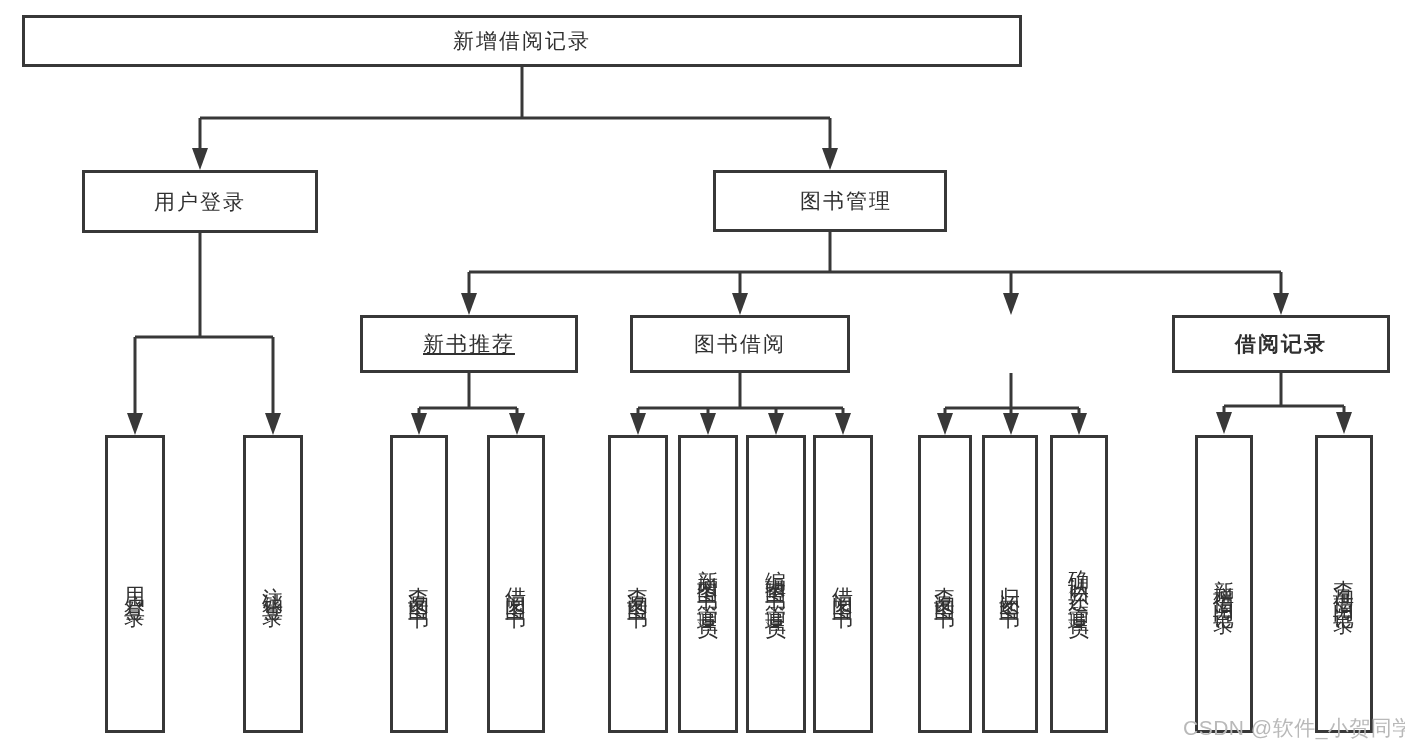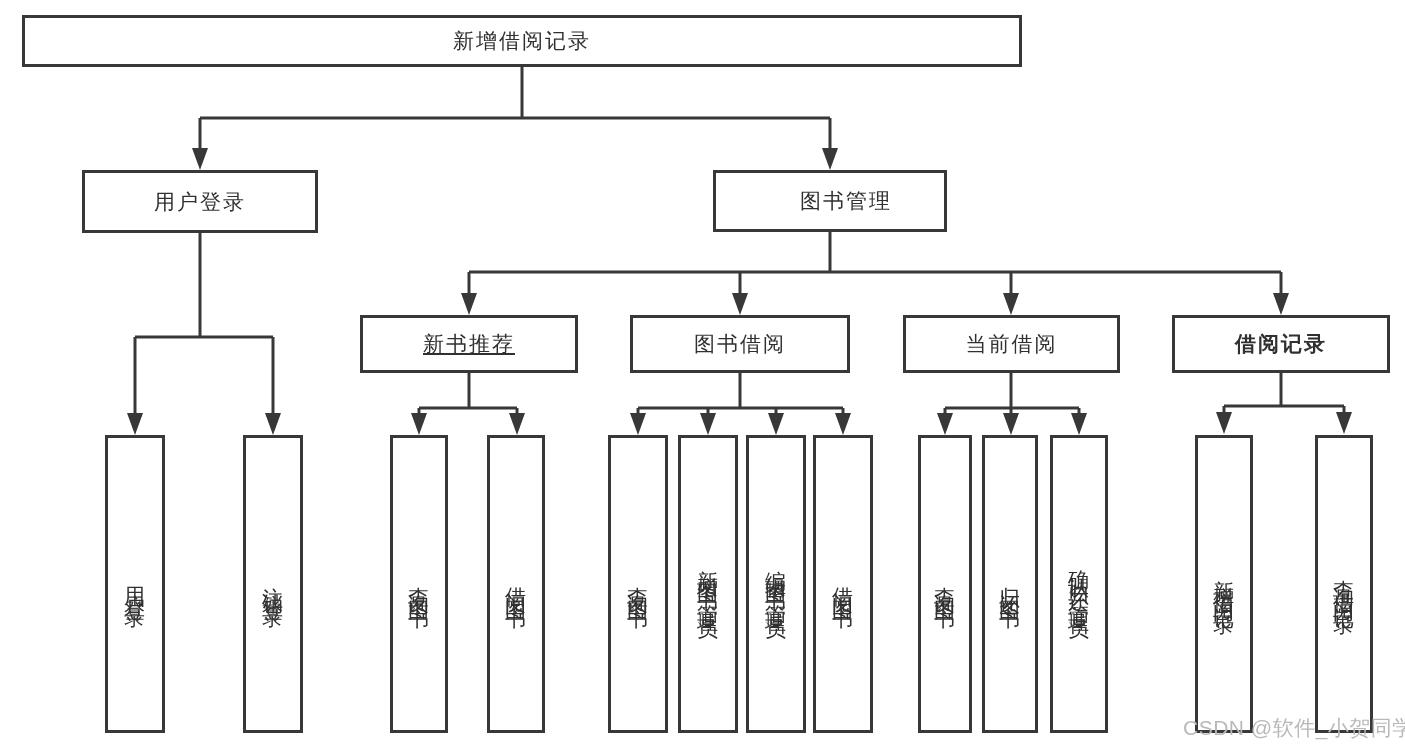--- a/index.html
+++ b/index.html
@@ -114,21 +114,20 @@
   <div class="box h" style="left:22px;top:15px;width:1000px;height:52px;">新增借阅记录</div>
 
   <div class="box h" style="left:82px;top:170px;width:236px;height:63px;">用户登录</div>
   <div class="box h" style="left:713px;top:170px;width:234px;height:62px;padding-left:32px;">图书管理</div>
 
   <div class="box v" style="left:105px;top:435px;width:60px;height:298px;">用户登录</div>
   <div class="box v" style="left:243px;top:435px;width:60px;height:298px;">注销登录</div>
 
   <div class="box h" style="left:360px;top:315px;width:218px;height:58px;text-decoration:underline;">新书推荐</div>
   <div class="box h" style="left:630px;top:315px;width:220px;height:58px;">图书借阅</div>
-  <div class="box h" style="left:903px;top:315px;width:217px;height:58px;">当前借阅</div>
   <div class="box h" style="left:1172px;top:315px;width:218px;height:58px;font-weight:bold;">借阅记录</div>
 
   <div class="box v" style="left:390px;top:435px;width:58px;height:298px;">查询图书</div>
   <div class="box v" style="left:487px;top:435px;width:58px;height:298px;">借阅图书</div>
 
   <div class="box v" style="left:608px;top:435px;width:60px;height:298px;">查询图书</div>
   <div class="box v" style="left:678px;top:435px;width:60px;height:298px;">新增图书（管理员）</div>
   <div class="box v" style="left:746px;top:435px;width:60px;height:298px;">编辑图书（管理员）</div>
   <div class="box v" style="left:813px;top:435px;width:60px;height:298px;">借阅图书</div>
 

